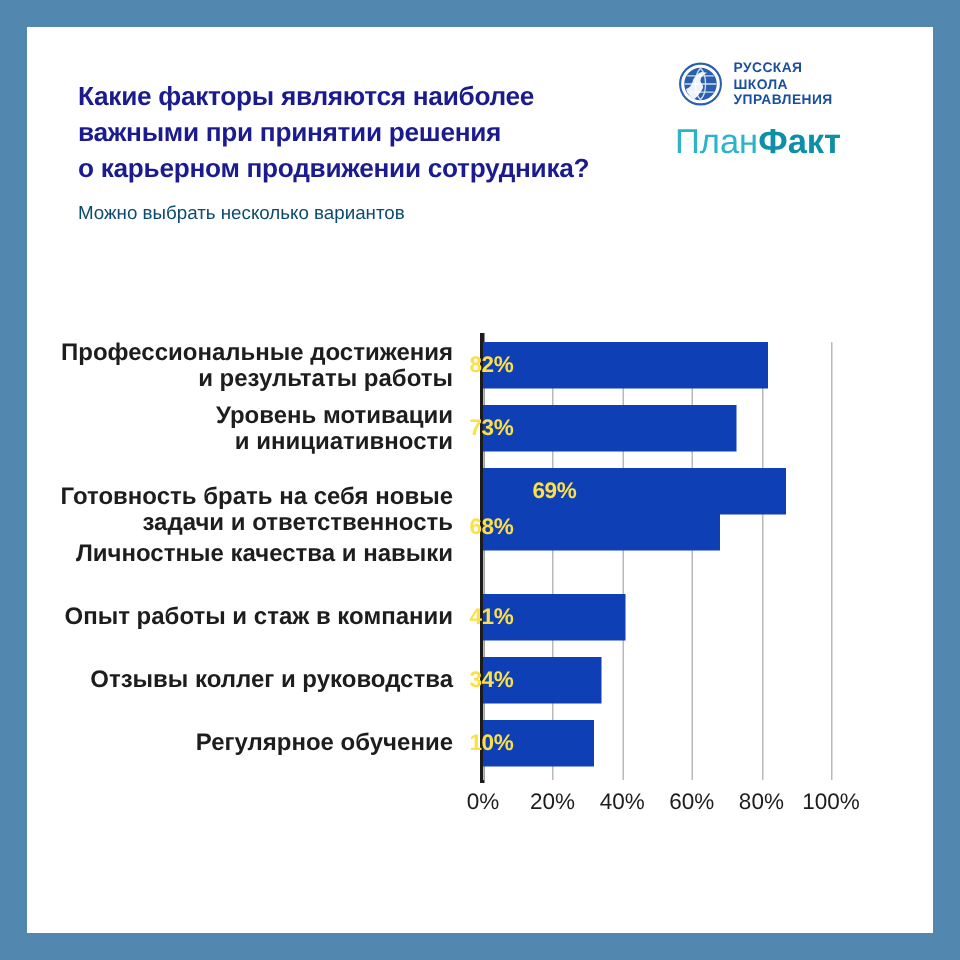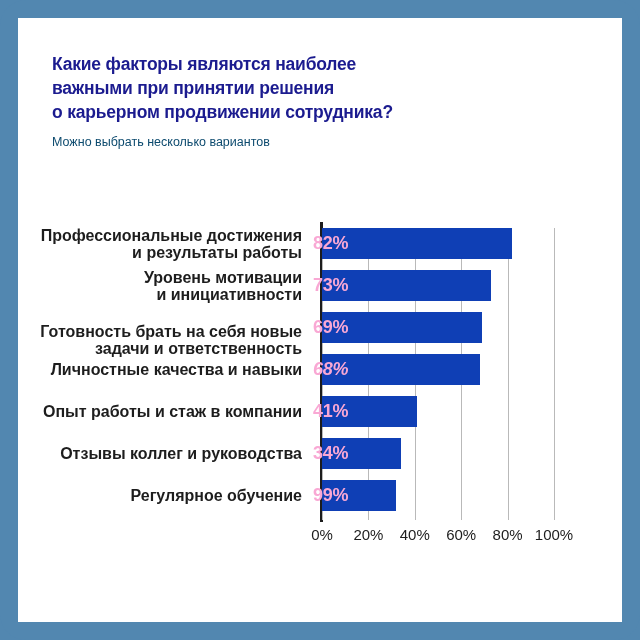--- a/index.html
+++ b/index.html
@@ -128,22 +128,22 @@
     left: 0; top: 0;
     height: 31px;
     background: #0f3fb5;
   }
   .bar-value {
     position: absolute;
     top: 0;
     height: 17px;
     line-height: 31px;
     right: 9px;
-    color: #f9a8d4;
-    font-size: 18px;
+    color: #fde047;
+    font-size: 15px;
     font-weight: bold;
     letter-spacing: -0.3px;
   }
   .cat-label {
     position: absolute;
     right: 0;
     width: 268px;
     text-align: right;
     color: #1d1d1d;
     font-size: 16px;
@@ -172,20 +172,38 @@
 
 <div class="frame">
   <div class="card">
 
     <div class="header">
       <div class="title">Какие факторы являются наиболее
 важными при принятии решения
 о карьерном продвижении сотрудника?</div>
       <div class="subtitle">Можно выбрать несколько вариантов</div>
 
+      <div class="logo-block">
+        <div class="rsu-logo">
+          <span class="rsu-emblem">
+            <svg width="30" height="30" viewBox="0 0 30 30">
+              <circle cx="15" cy="15" r="13.6" fill="none" stroke="#2a5fae" stroke-width="1.4"></circle>
+              <circle cx="15" cy="15" r="10.8" fill="#2a5fae"></circle>
+              <path d="M15 4.5 C 10.5 9, 10.5 21, 15 25.5 M15 4.5 C 19.5 9, 19.5 21, 15 25.5 M4.5 15 H 25.5 M6.2 9.6 H 23.8 M6.2 20.4 H 23.8" fill="none" stroke="#cfe0f2" stroke-width="0.9"></path>
+              <path d="M19.5 7.5 C 15 9.5, 14 13, 16 15 C 18 17, 15.5 20, 13.5 22.5 C 12 24.3, 11 25, 10.2 25.2 C 8 23.8, 6.2 21.3, 5.3 18.4 C 7.5 17.5, 9 16, 9.6 13.8 C 10.3 11, 12.4 8.3, 15.6 7 Z" fill="#ffffff" opacity="0.92"></path>
+            </svg>
+          </span>
+          <span class="rsu-text">РУССКАЯ
+ШКОЛА
+УПРАВЛЕНИЯ</span>
+        </div>
+        <div class="pf-logo">
+          <span class="pf-plan">План</span><span class="pf-fakt">Факт</span>
+        </div>
+      </div>
     </div>
 
     <div class="chart">
       <div class="plot">
         <div class="axis-line"></div>
         <div id="gridlines">
             <div class="gridline" style="left: 0px;"></div>
             <div class="gridline" style="left: 46.4px;"></div>
             <div class="gridline" style="left: 92.8px;"></div>
             <div class="gridline" style="left: 139.2px;"></div>
@@ -197,42 +215,42 @@
               <div class="bar" style="width: 190.24px; background: rgb(15, 63, 181);">
                 <div class="bar-value" style="width: 190.24px;">82%</div>
               </div>
             </div>
             <div class="bar-row" style="top: 42px; width: 232px;">
               <div class="bar" style="width: 169.36px; background: rgb(15, 63, 181);">
                 <div class="bar-value" style="width: 169.36px;">73%</div>
               </div>
             </div>
             <div class="bar-row" style="top: 84px; width: 232px;">
-              <div class="bar" style="width: 160.08px; background: rgb(15, 63, 181);">
+              <div class="bar" style="width: 160.08px; background: rgb(15, 63, 181); padding-left: 42px;">
                 <div class="bar-value" style="width: 160.08px;">69%</div>
               </div>
             </div>
-            <div class="bar-row" style="top: 126px; width: 232px; font-style: italic;">
+            <div class="bar-row" style="top: 108px; width: 232px;">
               <div class="bar" style="width: 157.76px; background: rgb(15, 63, 181);">
                 <div class="bar-value" style="width: 157.76px;">68%</div>
               </div>
             </div>
             <div class="bar-row" style="top: 168px; width: 232px;">
               <div class="bar" style="width: 95.12px; background: rgb(15, 63, 181);">
                 <div class="bar-value" style="width: 95.12px;">41%</div>
               </div>
             </div>
             <div class="bar-row" style="top: 210px; width: 232px;">
               <div class="bar" style="width: 78.88px; background: rgb(15, 63, 181);">
                 <div class="bar-value" style="width: 78.88px;">34%</div>
               </div>
             </div>
             <div class="bar-row" style="top: 252px; width: 232px;">
               <div class="bar" style="width: 74.24px; background: rgb(15, 63, 181);">
-                <div class="bar-value" style="width: 74.24px;">99%</div>
+                <div class="bar-value" style="width: 74.24px;">10%</div>
               </div>
             </div>
           </div>
         <div id="ticks">
             <div class="tick-label" style="left: 0px;">0%</div>
             <div class="tick-label" style="left: 46.4px;">20%</div>
             <div class="tick-label" style="left: 92.8px;">40%</div>
             <div class="tick-label" style="left: 139.2px;">60%</div>
             <div class="tick-label" style="left: 185.6px;">80%</div>
             <div class="tick-label" style="left: 232px;">100%</div>

